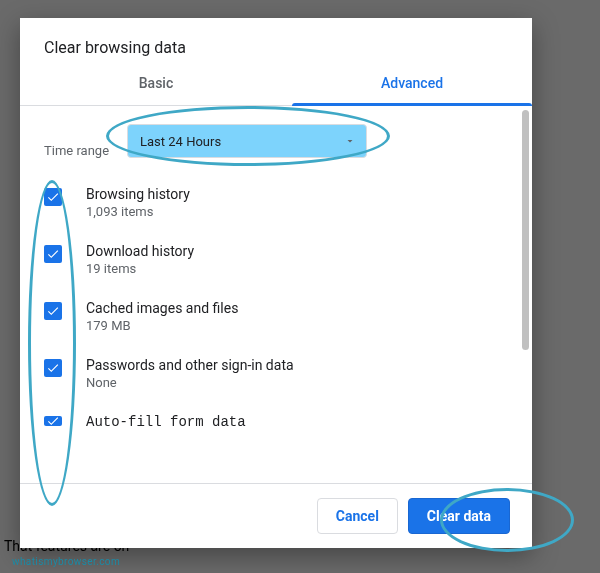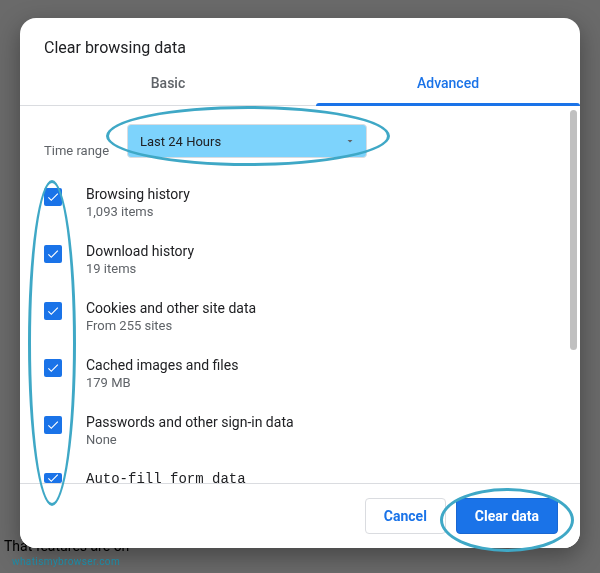--- a/index.html
+++ b/index.html
@@ -23,24 +23,24 @@
   .backdrop-text {
     position: absolute;
     left: 4px;
     color: #000;
     font-size: 14px;
   }
   .dialog {
     position: absolute;
     left: 20px;
     top: 18px;
-    width: 560px;
+    width: 512px;
     height: 530px;
     background: #fff;
-    border-radius: 16px;
+    border-radius: 0;
     box-shadow: 0 8px 24px rgba(0,0,0,0.35);
     display: flex;
     flex-direction: column;
     overflow: hidden;
   }
   .title {
     font-size: 16px;
     color: var(--text);
     padding: 20px 24px 8px 24px;
   }
@@ -235,31 +235,20 @@
           <svg width="14" height="14" viewBox="0 0 24 24">
               <path fill="#fff" d="M9 16.2 4.8 12l-1.4 1.4L9 19 21 7l-1.4-1.4z"></path>
             </svg>
         </div>
         <div>
           <div class="item-text">Download history</div>
           <div class="item-sub">19 items</div>
         </div>
       </div>
 
-      <div class="item">
-        <div class="checkbox">
-          <svg width="14" height="14" viewBox="0 0 24 24">
-              <path fill="#fff" d="M9 16.2 4.8 12l-1.4 1.4L9 19 21 7l-1.4-1.4z"></path>
-            </svg>
-        </div>
-        <div>
-          <div class="item-text">Cookies and other site data</div>
-          <div class="item-sub">From 255 sites</div>
-        </div>
-      </div>
 
       <div class="item">
         <div class="checkbox">
           <svg width="14" height="14" viewBox="0 0 24 24">
               <path fill="#fff" d="M9 16.2 4.8 12l-1.4 1.4L9 19 21 7l-1.4-1.4z"></path>
             </svg>
         </div>
         <div>
           <div class="item-text">Cached images and files</div>
           <div class="item-sub">179 MB</div>

